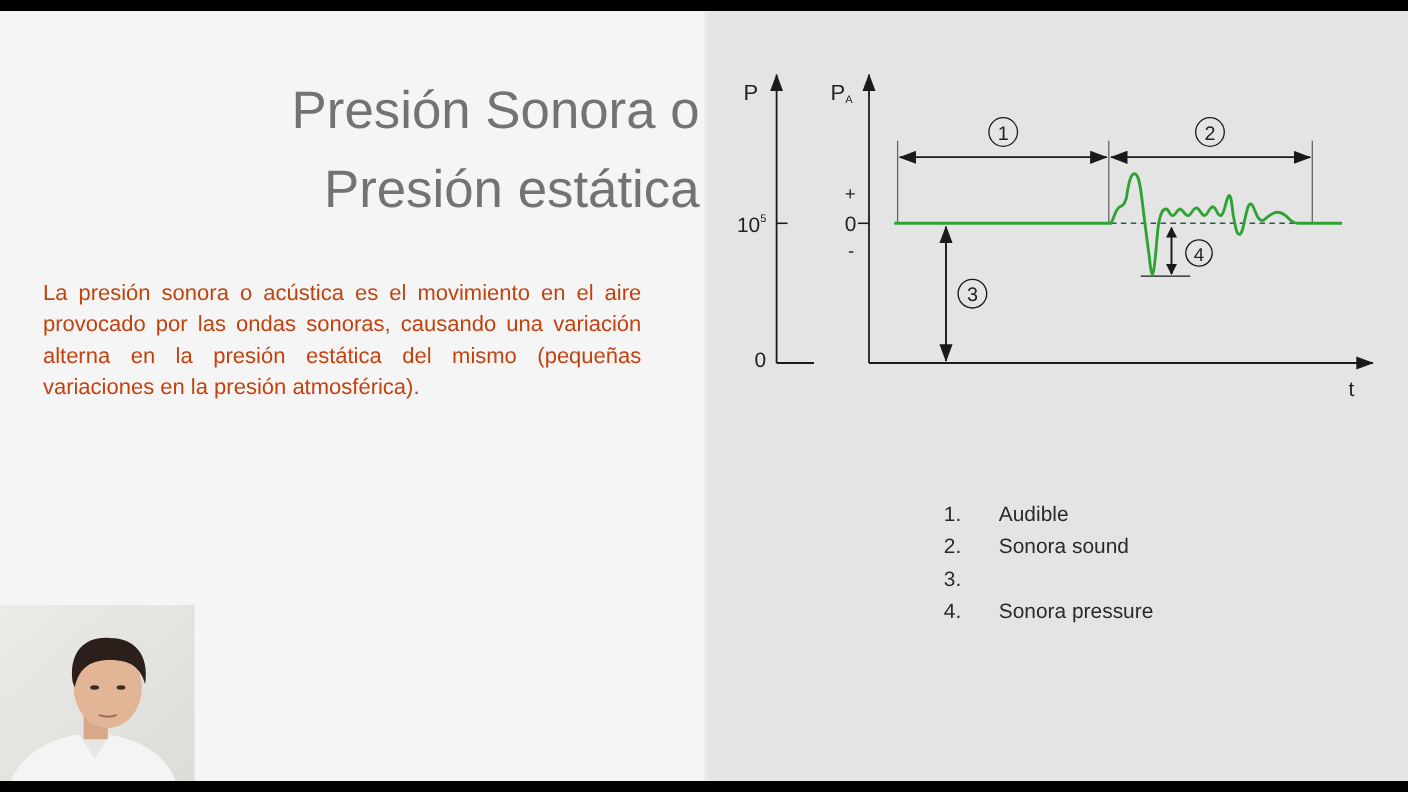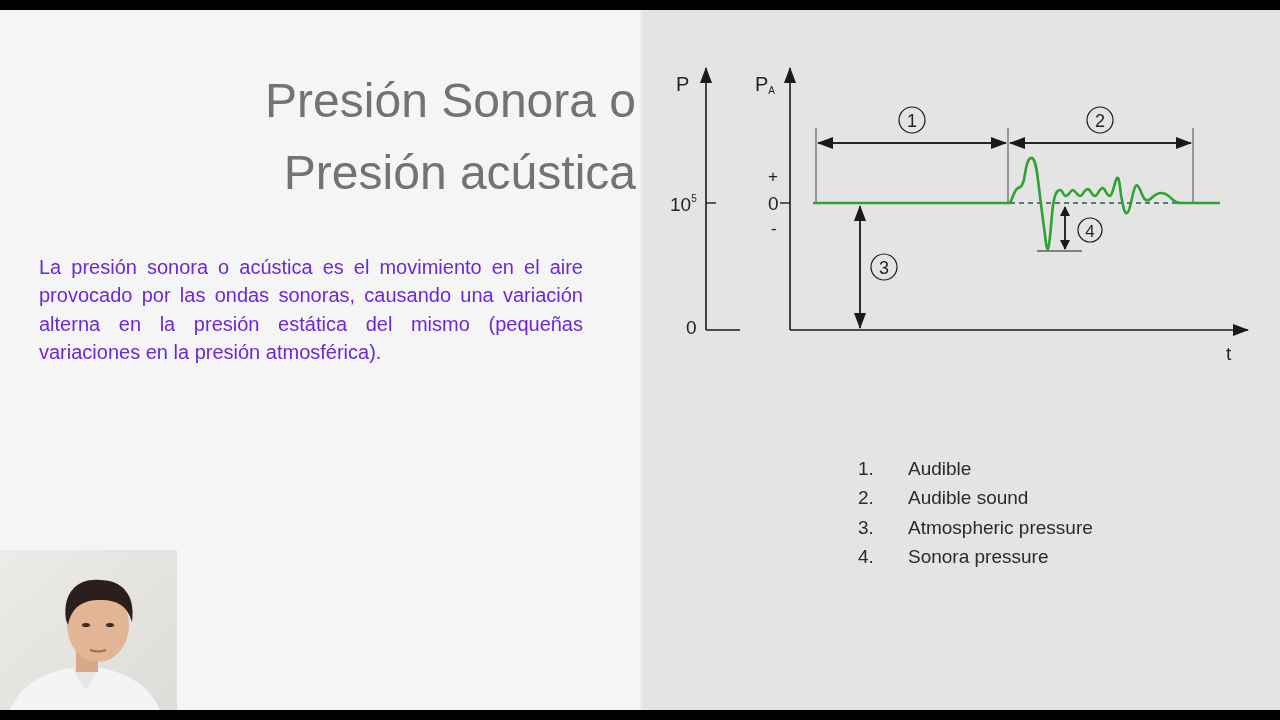--- a/index.html
+++ b/index.html
@@ -4,37 +4,37 @@
 <style>
   html, body { margin:0; padding:0; }
   body { width:1280px; height:720px; position:relative; overflow:hidden; background:#000; font-family:"Liberation Sans", sans-serif; }
   .bar-top { position:absolute; left:0; top:0; width:1280px; height:10px; background:#000; }
   .bar-bottom { position:absolute; left:0; top:710px; width:1280px; height:10px; background:#000; }
   .left-pane { position:absolute; left:0; top:10px; width:640px; height:700px; background:#f5f5f5; }
   .right-pane { position:absolute; left:640px; top:10px; width:640px; height:700px; background:#e4e4e4; }
   .right-pane::before { content:""; position:absolute; left:0; top:0; width:3px; height:100%; background:#ebebeb; }
   .title { position:absolute; left:0; top:55px; width:636px; text-align:right; font-size:48px; line-height:72px; color:#737373; }
   .title div { white-space:nowrap; }
-  .body-text { position:absolute; left:39px; top:243px; width:544px; font-size:20px; line-height:28.3px; color:#6d28d9; text-align:justify; }
+  .body-text { position:absolute; left:39px; top:243px; width:544px; font-size:20px; line-height:28.3px; color:#c2410c; text-align:justify; }
   .webcam { position:absolute; left:0; top:540px; width:177px; height:160px; overflow:hidden; background:#e9e9e6; }
   .diagram { position:absolute; left:0; top:0; }
   .legend { position:absolute; left:218px; top:444px; font-size:19px; color:#2a2a2a; }
   .legend-item { display:flex; height:29.5px; align-items:center; }
   .legend-num { width:50px; }
   .svgtext { font-family:"Liberation Sans", sans-serif; fill:#222; }
 </style>
 </head>
 <body>
 
 <div class="bar-top"></div>
 
 <div class="left-pane">
   <div class="title">
     <div>Presión Sonora o</div>
-    <div>Presión acústica</div>
+    <div>Presión estática</div>
   </div>
   <div class="body-text">La presión sonora o acústica es el movimiento en el aire provocado por las ondas sonoras, causando una variación alterna en la presión estática del mismo (pequeñas variaciones en la presión atmosférica).</div>
 
   <div class="webcam">
     <svg width="177" height="160" viewBox="0 0 177 160">
       <defs>
         <linearGradient id="wall" x1="0" y1="0" x2="1" y2="1">
           <stop offset="0" stop-color="#ecebe8"></stop>
           <stop offset="1" stop-color="#dcdcd8"></stop>
         </linearGradient>
@@ -59,25 +59,24 @@
 </div>
 
 <div class="right-pane">
   <div class="legend">
     <div class="legend-item">
       <span class="legend-num">1.</span>
       <span>Audible</span>
     </div>
     <div class="legend-item">
       <span class="legend-num">2.</span>
-      <span>Audible sound</span>
+      <span>Sonora sound</span>
     </div>
     <div class="legend-item">
       <span class="legend-num">3.</span>
-      <span>Atmospheric pressure</span>
     </div>
     <div class="legend-item">
       <span class="legend-num">4.</span>
       <span>Sonora pressure</span>
     </div>
   </div>
 </div>
 
 <svg class="diagram" width="1280" height="720" viewBox="0 0 1280 720">
   <defs>

